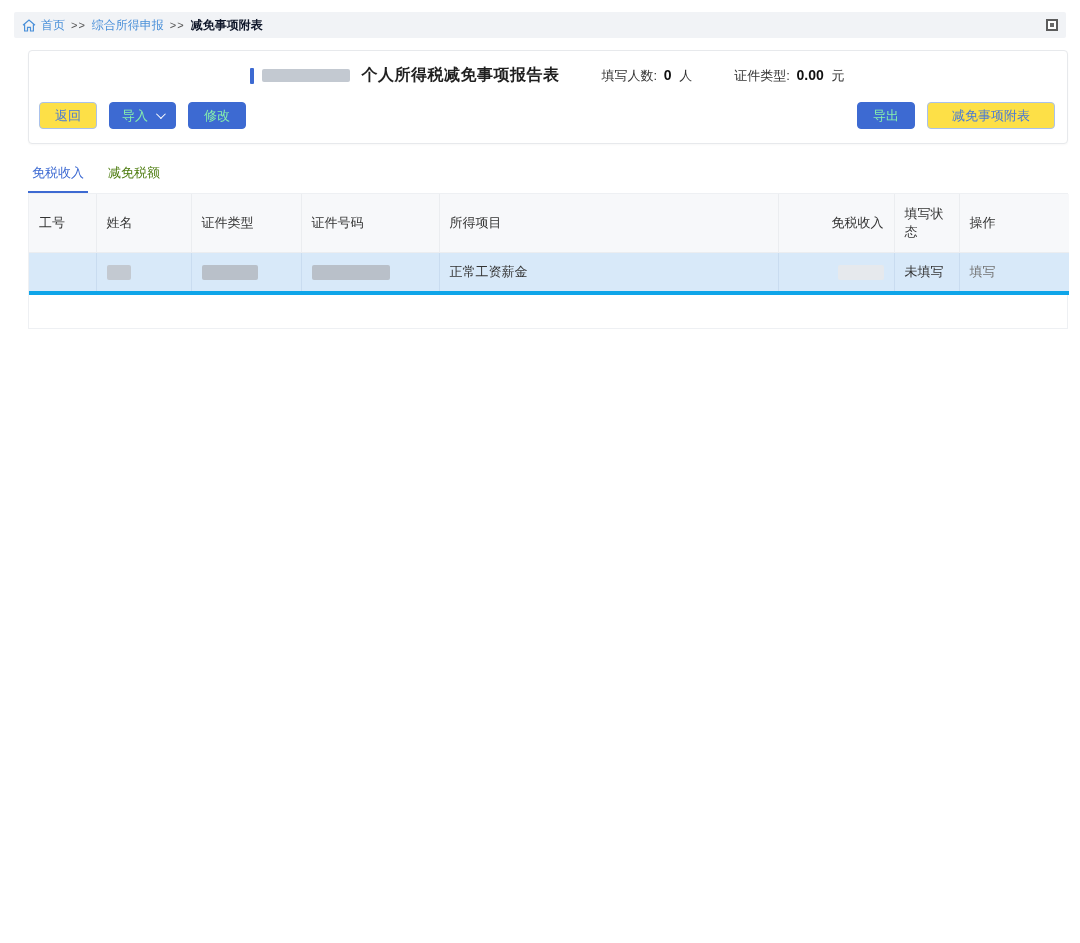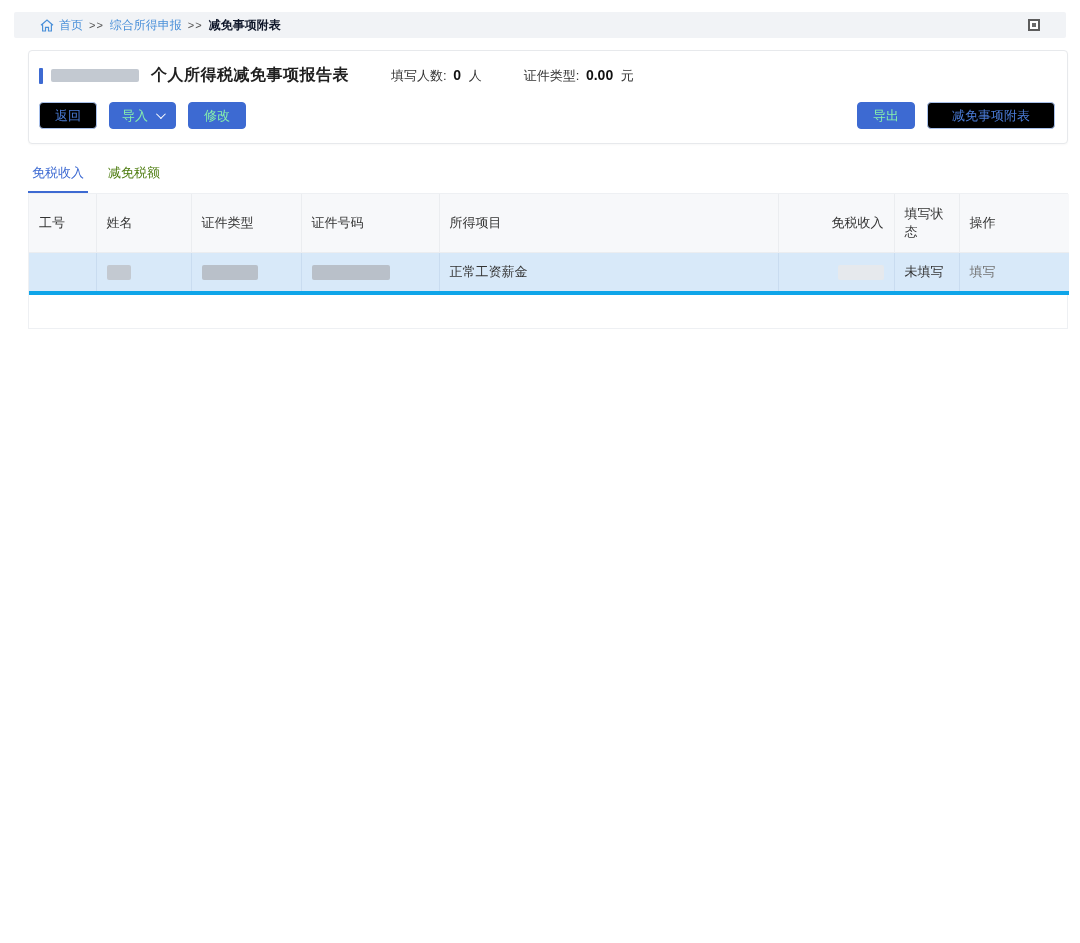--- a/index.html
+++ b/index.html
@@ -2,46 +2,46 @@
 <html><head>
 <meta charset="utf-8">
 <style>
   * { margin:0; padding:0; box-sizing:border-box; }
   html,body { width:1080px; height:943px; background:#ffffff;
     font-family:"Liberation Sans", sans-serif; color:#333; overflow:hidden; }
 
   
   .crumbbar { margin:12px 14px 0 14px; width:1052px; height:26px;
     background:#f1f3f6; border-radius:2px; display:flex; align-items:center;
-    padding:0 26px; font-size:12px; }
+    padding:0 8px; font-size:12px; }
   .crumb-link { color:#4a90d9; text-decoration:none; cursor:pointer; }
   .crumb-sep { color:#555; margin:0 6px; font-size:11px; letter-spacing:1px; }
   .crumb-current { color:#0f172a; font-weight:bold; }
   .home-ico { display:inline-flex; margin-right:5px; }
   .win-ctl { margin-left:auto; width:12px; height:12px; border:2px solid #5c5c5c;
     background:#fff; display:flex; align-items:center; justify-content:center; cursor:pointer; }
   .win-ctl i { display:block; width:4px; height:4px; background:#6a6a6a; }
 
   
   .card { margin:12px 0 0 28px; width:1040px; border:1px solid #e7e9ec;
     border-radius:4px; padding:12px 12px 14px 10px;
     box-shadow:0 1px 2px rgba(0,0,0,.03); background:#fff; }
-  .title-row { display:flex; align-items:center; margin:2px 0 16px 0; }
+  .title-row { display:flex; align-items:center; margin:2px 0 16px 0;justify-content:center; }
   .accent { width:4px; height:16px; background:#3d6ad2; border-radius:1px; }
   .redact { display:inline-block; border-radius:2px; background:#c3c9d1; }
   .title-redact { width:88px; height:13px; margin:0 12px 0 8px; }
   .page-title { font-size:16px; font-weight:bold; color:#1f1f1f; letter-spacing:.5px; }
   .stat { margin-left:42px; font-size:13px; color:#333; }
   .stat b { font-size:14px; color:#111; margin:0 3px; }
   .stat .unit { margin-left:1px; }
 
   .btn-row { display:flex; align-items:center; gap:12px; }
   .btn { height:27px; border-radius:4px; font-size:13px; padding:0 15px;
     cursor:pointer; display:inline-flex; align-items:center; font-family:inherit; }
-  .btn-outline { background:#000000; border:1px solid #a9c1ec; color:#4a7bd6; }
+  .btn-outline { background:#fde047; border:1px solid #a9c1ec; color:#4a7bd6; }
   .btn-fill { background:#3d6ad2; border:1px solid #3d6ad2; color:#86efac; }
   .btn-import { gap:8px; padding:0 12px; }
   .caret { width:7px; height:7px; border-right:1.5px solid #fff;
     border-bottom:1.5px solid #fff; transform:rotate(45deg) translateY(-2px); }
   .spacer { flex:1; }
   .btn-expand { padding:0 24px; }
 
   
   .tabs { margin:15px 0 0 28px; display:flex; font-size:13px; }
   .tab { padding:5px 4px 9px; margin-right:16px; color:#4d7c0f; cursor:pointer; }

